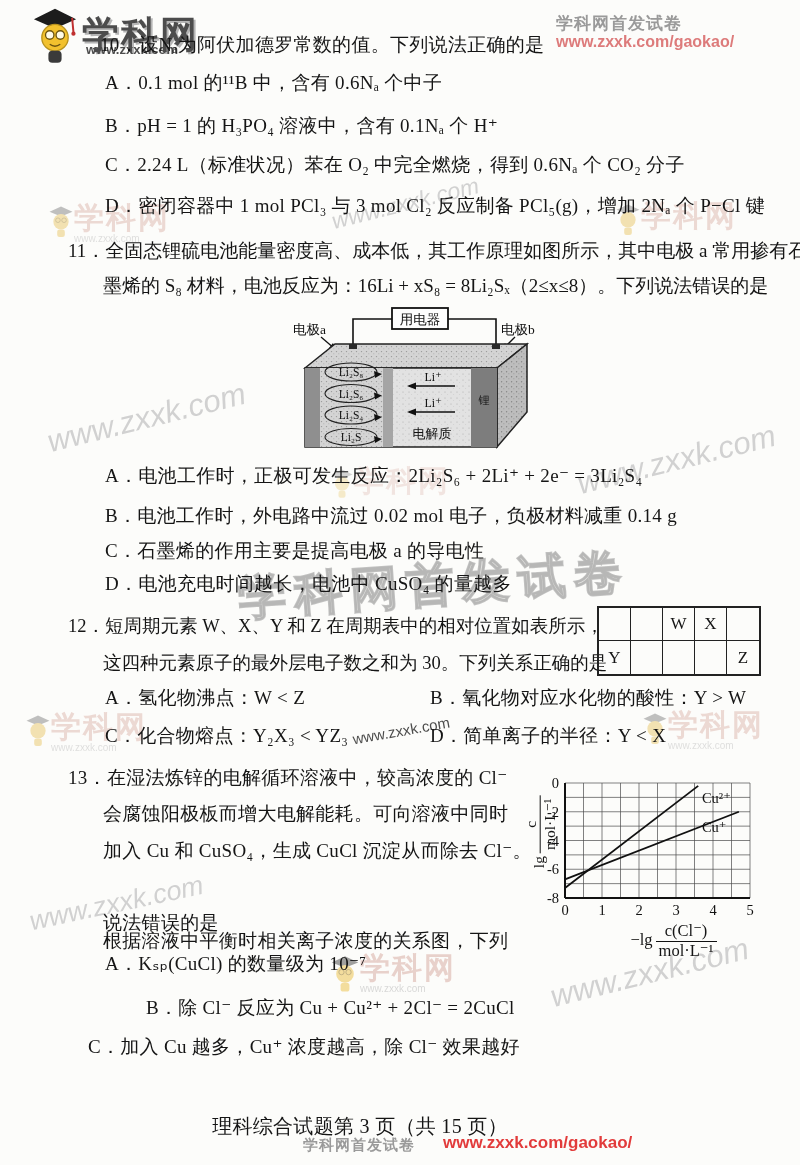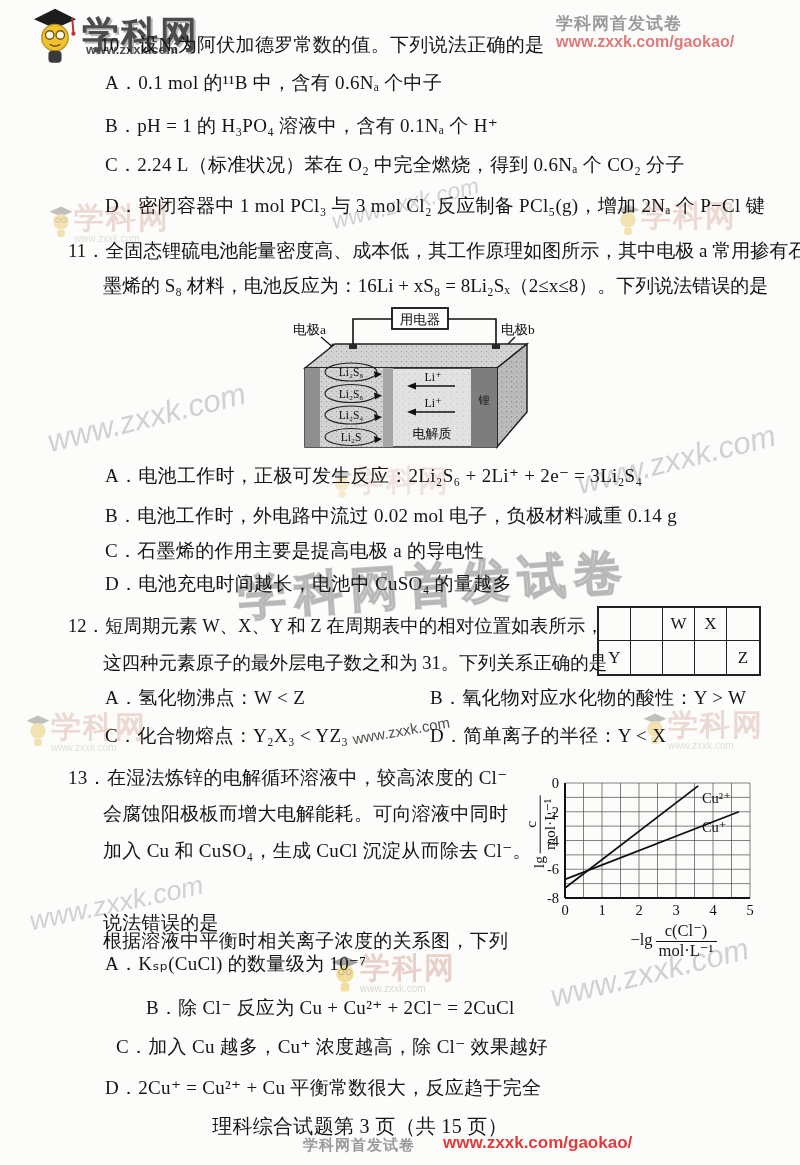--- a/index.html
+++ b/index.html
@@ -205,21 +205,21 @@
     <text x="157" y="138" text-anchor="middle" font-size="13">电解质</text>
     <text x="209" y="104" text-anchor="middle" font-size="11" fill="#2e2e2e">锂</text>
   </svg>
 
   <div class="t" style="left:105px;top:463px;">A．电池工作时，正极可发生反应：2Li₂S₆ + 2Li⁺ + 2e⁻ = 3Li₂S₄</div>
   <div class="t" style="left:105px;top:503px;">B．电池工作时，外电路中流过 0.02 mol 电子，负极材料减重 0.14 g</div>
   <div class="t" style="left:105px;top:538px;">C．石墨烯的作用主要是提高电极 a 的导电性</div>
   <div class="t" style="left:105px;top:571px;">D．电池充电时间越长，电池中 CuSO₄ 的量越多</div>
 
   <div class="t" style="left:68px;top:613px;letter-spacing:0;font-size:18.5px;text-align:center;">12．短周期元素 W、X、Y 和 Z 在周期表中的相对位置如表所示，</div>
-  <div class="t" style="left:103px;top:650px;letter-spacing:0;font-size:18.5px;">这四种元素原子的最外层电子数之和为 31。下列关系正确的是</div>
+  <div class="t" style="left:103px;top:650px;letter-spacing:0;font-size:18.5px;">这四种元素原子的最外层电子数之和为 30。下列关系正确的是</div>
 
   <div class="ptable" style="left:597px;top:606px;">
     <div class="cell"></div>
     <div class="cell"></div>
     <div class="cell">W</div>
     <div class="cell">X</div>
     <div class="cell"></div>
     <div class="cell">Y</div>
     <div class="cell"></div>
     <div class="cell"></div>
@@ -279,20 +279,19 @@
     </svg>
   <div class="axislabel ylabel" style="left:475px;top:812px;width:130px;text-align:center;">
     <span>lg</span><span class="frac"><span class="num">c</span><span class="den">mol·L⁻¹</span></span>
   </div>
   <div class="axislabel" style="left:595px;top:922px;width:160px;text-align:center;font-size:16.5px;">
     <span>−lg</span><span class="frac"><span class="num">c(Cl⁻)</span><span class="den">mol·L⁻¹</span></span>
   </div>
 
   <div class="t" style="left:105px;top:951px;">A．Kₛₚ(CuCl) 的数量级为 10⁻⁷</div>
   <div class="t" style="left:105px;top:995px;margin-left:41px;">B．除 Cl⁻ 反应为 Cu + Cu²⁺ + 2Cl⁻ = 2CuCl</div>
-  <div class="t" style="left:116px;top:1034px;text-align:center;">C．加入 Cu 越多，Cu⁺ 浓度越高，除 Cl⁻ 效果越好</div>
-  <div class="t" style="left:105px;top:1075px;">D．2Cu⁺ = Cu²⁺ + Cu 平衡常数很大，反应趋于完全</div>
+  <div class="t" style="left:88px;top:1034px;text-align:center;">C．加入 Cu 越多，Cu⁺ 浓度越高，除 Cl⁻ 效果越好</div>
 
   <div class="t" style="left:0;top:1113px;width:720px;text-align:center;font-size:20px;white-space:normal;">理科综合试题第 3 页（共 15 页）</div>
   <div class="banner-title" style="left:303px;top:1136px;font-size:15px;">学科网首发试卷</div>
   <div class="footer-url" style="left:443px;top:1133px;">www.zxxk.com/gaokao/</div>
 
 </div>
 
 </body></html>

